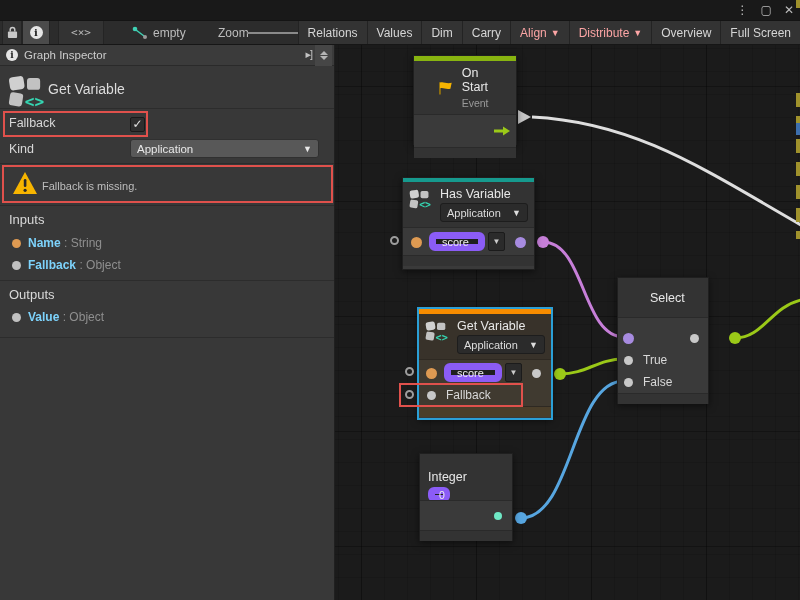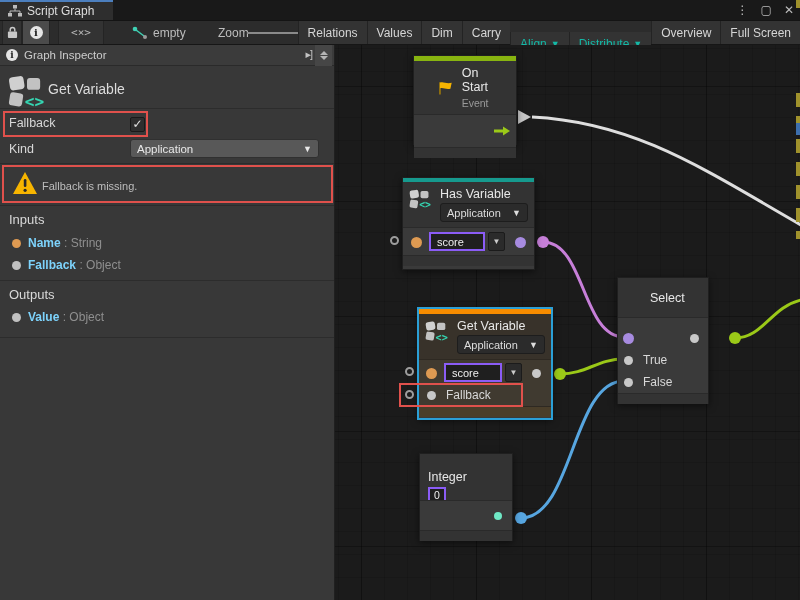--- a/index.html
+++ b/index.html
@@ -30,21 +30,21 @@
   .tb-empty { position:absolute; left:132px; top:0; height:23px; display:flex; align-items:center; gap:5px;
               color:#bdbdbd; }
   .tb-zoom-label { position:absolute; left:218px; top:5px; color:#bdbdbd; }
   .tb-slider-track { position:absolute; left:247px; top:11px; width:90px; height:2px; background:#8a8a8a; }
   .tb-slider-handle { position:absolute; left:331px; top:6px; width:12px; height:12px; border-radius:50%;
                       background:#9b9b9b; }
   .tb-zoom-value { position:absolute; left:350px; top:5px; color:#bdbdbd; }
   .tb-group { position:absolute; right:0; top:0; height:23px; display:flex; }
   .tb-group .tb-gbtn { height:23px; display:flex; align-items:center; padding:0 9px; background:#333333;
                        border-left:1px solid #232323; color:#d6d6d6; white-space:nowrap; }
-  .tb-group .disabled { color:#14b8a6;margin-top:11px; }
+  .tb-group .disabled { color:#fca5a5; }
   .caret { font-size:9px; margin-left:4px; }
 
   
   .main { display:flex; height:555px; }
 
   
   .inspector { position:relative; width:335px; height:555px; background:#383838; border-right:1px solid #202020; }
   .insp-header { position:absolute; left:0; top:0; width:100%; height:21px; background:#3b3b3b;
                  border-bottom:1px solid #2a2a2a; display:flex; align-items:center; gap:6px; padding:0 6px;
                  font-size:11.5px; color:#cccccc; }
@@ -89,21 +89,21 @@
   .node .nhead .titles { display:flex; flex-direction:column; gap:3px; }
   .node .ntitle { font-size:12.5px; color:#e8e8e8; }
   .node .nsub { font-size:10.5px; color:#9a9a9a; }
   .node .nbody { position:relative; background:#3a3a3a; border-top:1px solid #2a2a2a; }
   .node .nfoot { background:#333333; border-top:1px solid #2a2a2a; height:11px; }
   .ndrop { background:#2b2b2b; border:1px solid #1d1d1d; border-radius:3px; height:19px; display:flex;
            align-items:center; justify-content:space-between; padding:0 6px; font-size:11px; color:#dddddd; }
   .port { position:absolute; border-radius:50%; }
   .hollow { position:absolute; width:9px; height:9px; border-radius:50%; border:2px solid #9d9d9d;
             background:#1b1b1b; }
-  .nfield { position:absolute; background:#1f1f1f; border:2px solid #8b5cf6; border-radius:0; height:19px;
+  .nfield { position:absolute; background:#1f1f1f; border:7px solid #8b5cf6; border-radius:6px; height:19px;
             font-size:11px; color:#eeeeee; display:flex; align-items:center; padding:0 6px; }
   .nfield-caret { position:absolute; background:#2b2b2b; border:1px solid #1b1b1b; border-radius:2px;
                   width:17px; height:19px; color:#cccccc; font-size:8px; display:flex; align-items:center;
                   justify-content:center; }
   .plabel { position:absolute; font-size:12px; color:#d8d8d8; }
 
   .n-getvar { border:1px solid #2b9fd6; outline:1px solid #2b9fd6; }
   .n-getvar .nhead { background:#38322a; }
   .n-getvar .nbody { background:#403a30; border-top-color:#2e2922; }
   .n-getvar .nfoot { background:#4a3e2a; border-top-color:#2e2922; }
@@ -111,29 +111,20 @@
   .edge-dashes { position:absolute; right:0; top:48px; width:4px; height:146px;
     background:repeating-linear-gradient(#a0922c 0 14px, transparent 14px 23px); }
   .edge-blue { position:absolute; right:0; top:78px; width:4px; height:12px; background:#3d6fae; }
 </style>
 </head>
 <body>
 
 <div class="window">
 
   <div class="tabbar">
-    <div class="tab">
-      <svg width="14" height="12" viewBox="0 0 14 12">
-        <rect x="5" y="0" width="4" height="3.5" fill="#bbbbbb"></rect>
-        <rect x="0" y="8" width="4" height="3.5" fill="#bbbbbb"></rect>
-        <rect x="10" y="8" width="4" height="3.5" fill="#bbbbbb"></rect>
-        <path d="M7 3.5 V6 M2 8 V6 H12 V8" stroke="#bbbbbb" fill="none"></path>
-      </svg>
-      <span>Script Graph</span>
-    </div>
     <div class="win-controls">
       <span>⋮</span>
       <span>▢</span>
       <span>✕</span>
     </div>
     <div class="corner-mark"></div>
   </div>
 
   <div class="toolbar">
     <div class="tb-btn tb-lock">

